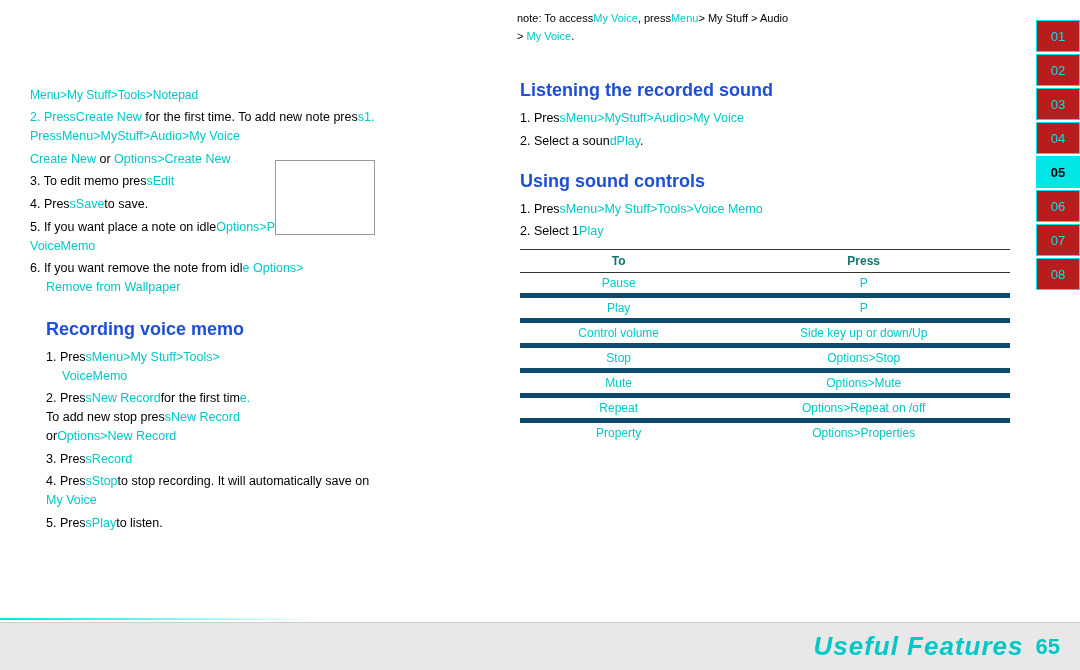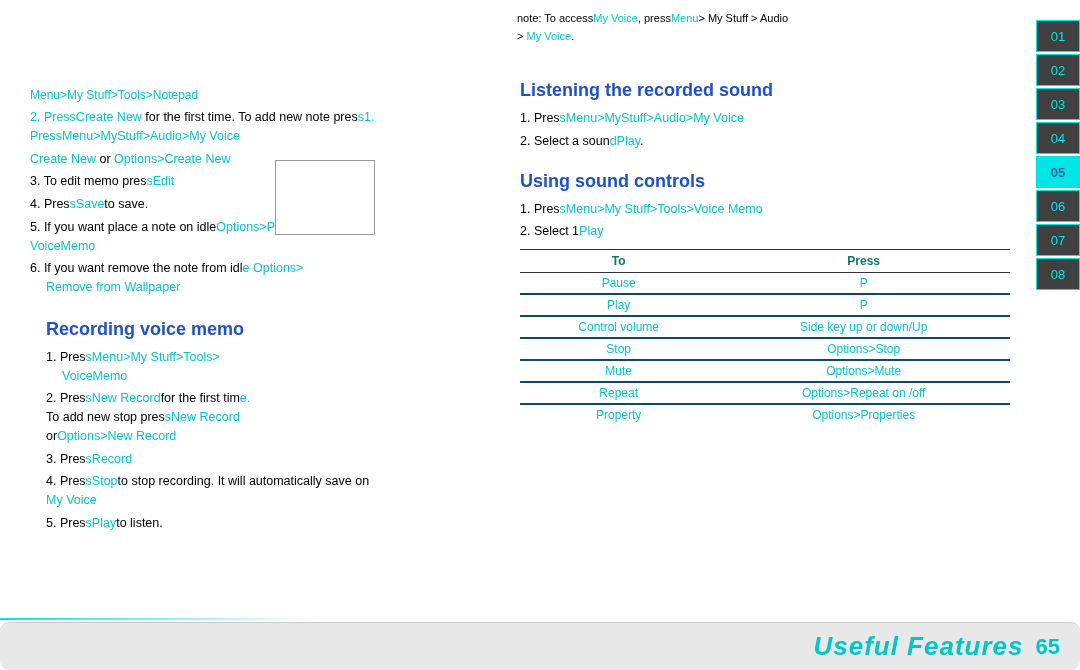--- a/index.html
+++ b/index.html
@@ -33,27 +33,27 @@
 
     .tab-item {
       width: 44px;
       height: 32px;
       border: 1.5px solid #00e5e5;
       display: flex;
       align-items: center;
       justify-content: center;
       font-size: 13px;
       color: #00e5e5;
-      background: #404040;
+      background: #b91c1c;
       cursor: pointer;
     }
 
     .tab-item.active {
       background: #00e5e5;
-      color: #0369a1;
+      color: #000000;
       font-weight: bold;
     }
 
     
     .main-content {
       position: absolute;
       left: 30px;
       top: 20px;
       right: 60px;
       bottom: 50px;
@@ -134,21 +134,21 @@
       padding: 4px 8px;
       text-align: center;
       font-weight: bold;
       color: #0f766e;
     }
 
     .controls-table tbody tr td {
       padding: 3px 8px;
       text-align: center;
       color: #00c8c8;
-      border-bottom: 2px solid #0c4a6e;
+      border-bottom: 5px solid #0c4a6e;
     }
 
     .controls-table tbody tr:last-child td {
       border-bottom: none;
     }
 
     
     .nav-path {
       color: #00c8c8;
       font-size: 12px;
@@ -173,21 +173,20 @@
       bottom: 0;
       left: 0;
       right: 0;
       height: 48px;
       background: #e8e8e8;
       display: flex;
       align-items: center;
       justify-content: flex-end;
       padding-right: 20px;
       border-top: 1px solid #ccc;
-      border-radius: 9px;
     }
 
     .bottom-bar .page-title {
       font-size: 26px;
       font-style: italic;
       color: #00c8c8;
       font-weight: bold;
       letter-spacing: 1px;
     }
 

